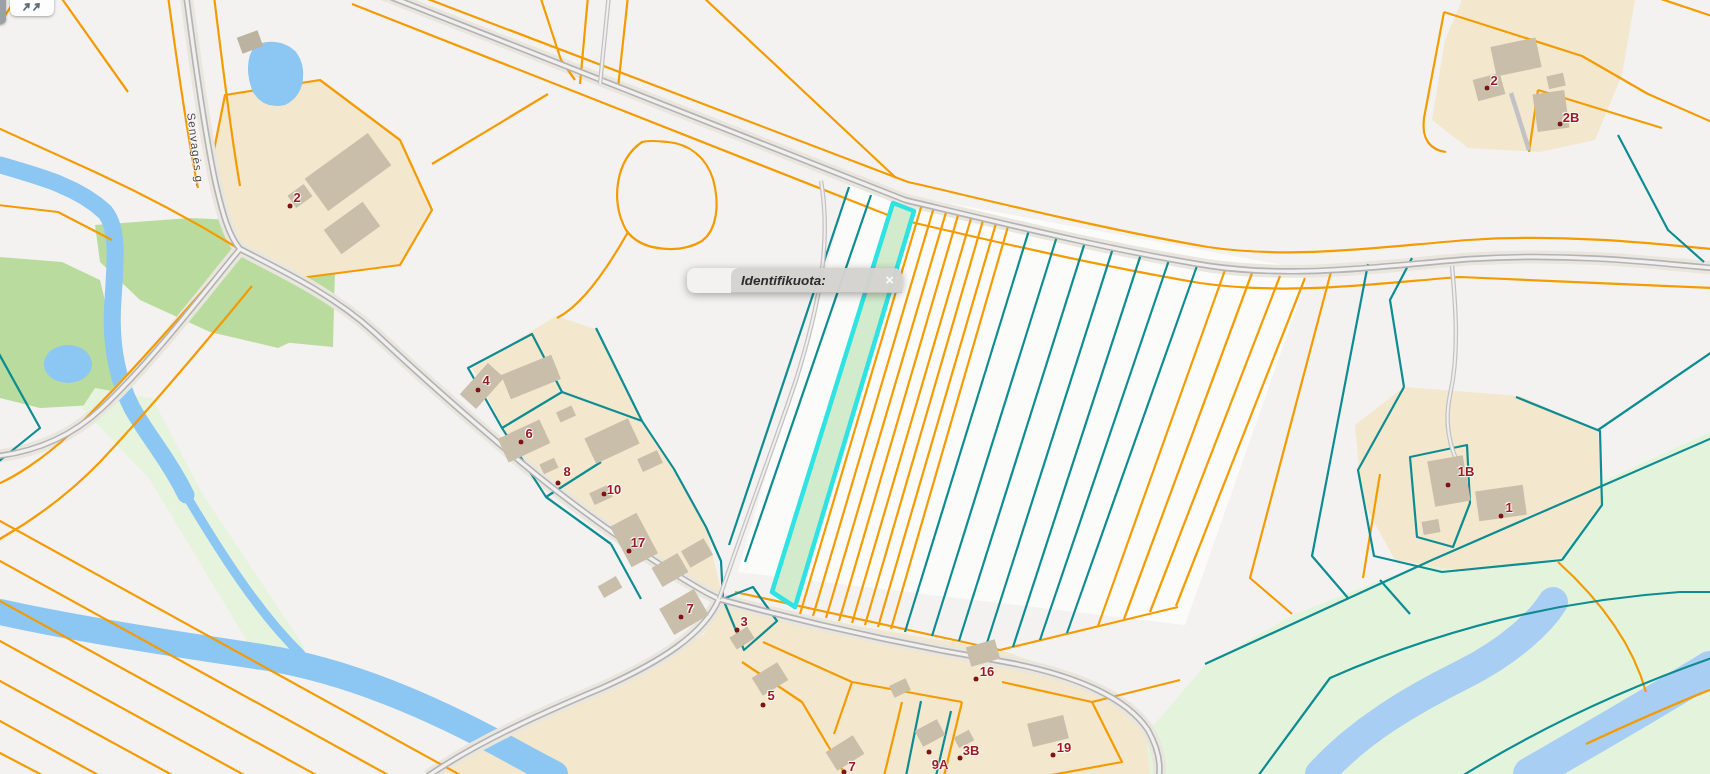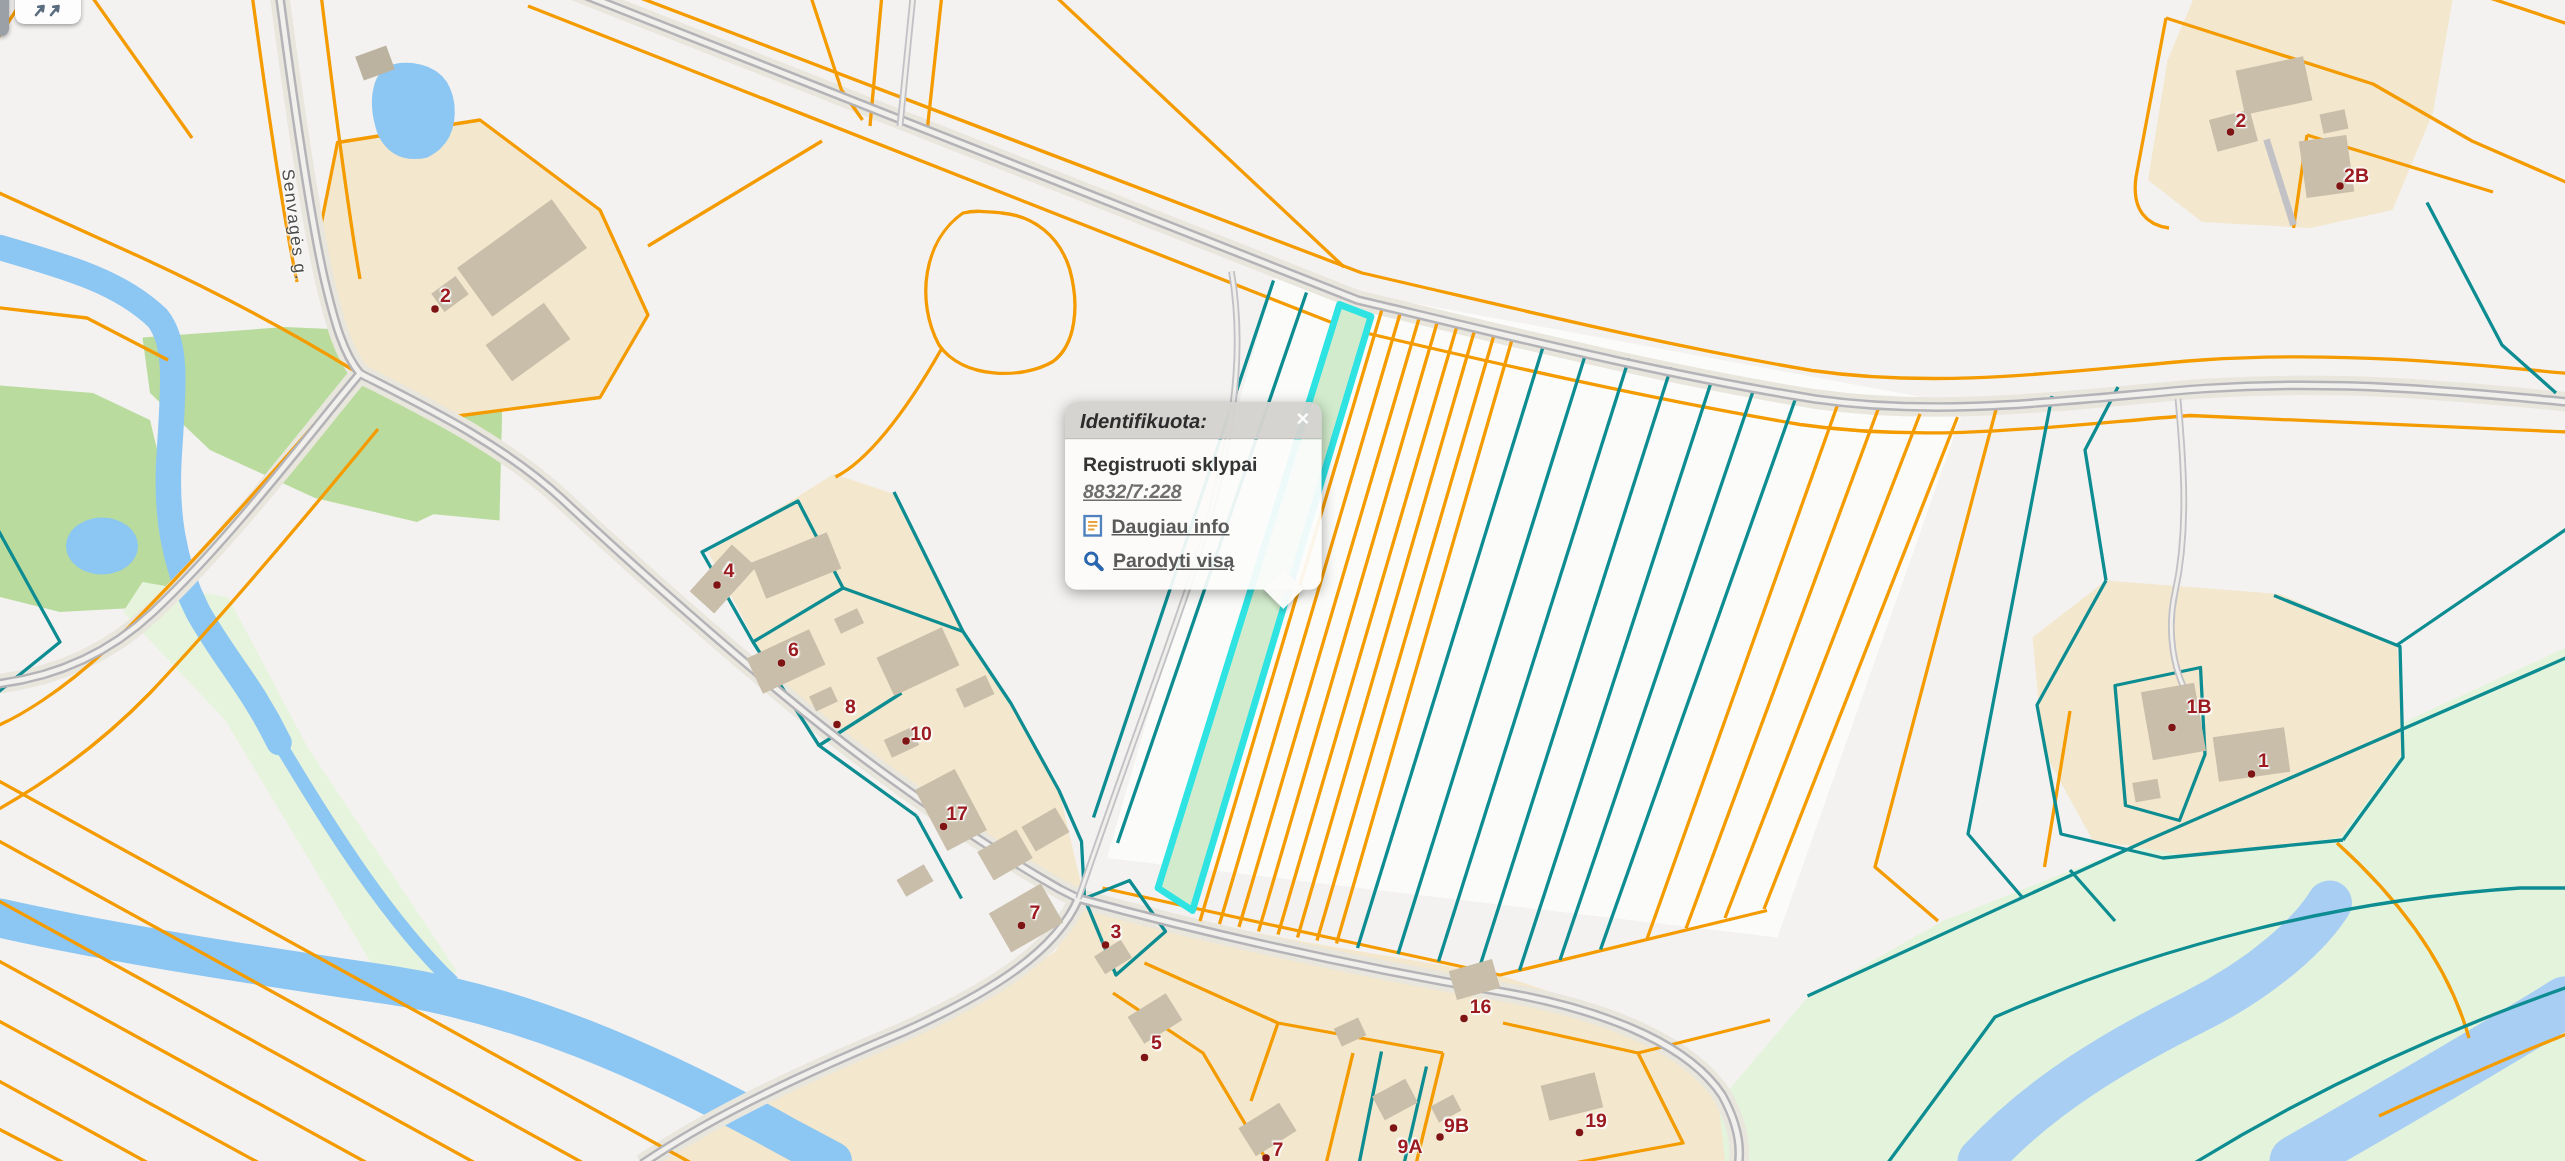--- a/index.html
+++ b/index.html
@@ -18,22 +18,22 @@
           transform:rotate(83deg);font-size:11.5px;color:#4c4c4c;letter-spacing:1px;
           text-shadow:0 0 2px #fff,0 0 2px #fff,1px 1px 1px #fff;}
   
   .tool-ghost{position:absolute;left:-6px;top:-10px;width:12px;height:34px;
               background:#9aa0a6;border-radius:5px;box-shadow:0 1px 3px rgba(0,0,0,.35);}
   .tool-btn{position:absolute;left:10px;top:-10px;width:44px;height:26px;
             background:#fdfdfd;border-radius:6px;box-shadow:0 1px 3px rgba(0,0,0,.35);
             display:flex;align-items:flex-end;justify-content:center;cursor:pointer;}
   .tool-btn svg{margin-bottom:3px;}
   
-  .popup{position:absolute;left:710px;top:268px;width:171px;border-radius:8px;
-         box-shadow:0 2px 9px rgba(0,0,0,.35);font-size:13px;}
+  .popup{position:absolute;left:687px;top:268px;width:171px;border-radius:8px;
+         box-shadow:0 2px 9px rgba(0,0,0,.35);font-size:13px;padding-left:44px;}
   .popup-header{background:rgba(213,211,208,.97);border-radius:8px 8px 0 0;
                 padding:5px 10px 4px;position:relative;border-bottom:1px solid #c2c0bd;}
   .popup-title{font-style:italic;font-weight:bold;color:#2c2c2c;font-size:13.5px;}
   .popup-close{position:absolute;right:8px;top:3px;color:#fafafa;font-size:15px;
                font-weight:bold;cursor:pointer;line-height:18px;}
   .popup-body{background:rgba(252,252,251,.93);border-radius:0 0 8px 8px;
               padding:9px 12px 12px;position:relative;}
   .popup-section{font-weight:bold;color:#333;}
   .popup-id{display:inline-block;margin-top:3px;font-style:italic;font-weight:bold;
             color:#6e6e6e;text-decoration:underline;cursor:pointer;}
@@ -247,21 +247,21 @@
 <div class="plabel" style="left:486px;top:380px">4</div>
 <div class="plabel" style="left:529px;top:433px">6</div>
 <div class="plabel" style="left:567px;top:471px">8</div>
 <div class="plabel" style="left:614px;top:489px">10</div>
 <div class="plabel" style="left:638px;top:542px">17</div>
 <div class="plabel" style="left:690px;top:608px">7</div>
 <div class="plabel" style="left:744px;top:621px">3</div>
 <div class="plabel" style="left:771px;top:695px">5</div>
 <div class="plabel" style="left:852px;top:766px">7</div>
 <div class="plabel" style="left:940px;top:764px">9A</div>
-<div class="plabel" style="left:971px;top:750px">9B</div>
+<div class="plabel" style="left:971px;top:750px">3B</div>
 <div class="plabel" style="left:987px;top:671px">16</div>
 <div class="plabel" style="left:1064px;top:747px">19</div>
 <div class="plabel" style="left:1494px;top:80px">2</div>
 <div class="plabel" style="left:1571px;top:117px">2B</div>
 <div class="plabel" style="left:1466px;top:471px">1B</div>
 <div class="plabel" style="left:1509px;top:507px">1</div>
 
 <div class="pdot" style="left:290px;top:206px"></div>
 <div class="pdot" style="left:478px;top:390px"></div>
 <div class="pdot" style="left:521px;top:442px"></div>
@@ -291,36 +291,15 @@
       <path d="M 12,9 L 17,3 M 17,3 L 13.5,3.5 M 17,3 L 16.5,6.5"></path>
     </g>
   </svg>
 </div>
 
 <div class="popup">
   <div class="popup-header">
     <span class="popup-title">Identifikuota:</span>
     <span class="popup-close">×</span>
   </div>
-  <div class="popup-body">
-    <div class="popup-section">Registruoti sklypai</div>
-    <a class="popup-id">8832/7:228</a>
-    <div class="popup-link-row">
-      <svg width="13" height="15" viewBox="0 0 13 15">
-        <rect x="1" y="1" width="11" height="13" fill="#ffffff" stroke="#4f81bd" stroke-width="1.6"></rect>
-        <line x1="3.4" y1="5" x2="9.6" y2="5" stroke="#e8a33d" stroke-width="1.4"></line>
-        <line x1="3.4" y1="7.5" x2="9.6" y2="7.5" stroke="#e8a33d" stroke-width="1.4"></line>
-        <line x1="3.4" y1="10" x2="7.6" y2="10" stroke="#e8a33d" stroke-width="1.4"></line>
-      </svg>
-      <a class="popup-link">Daugiau info</a>
-    </div>
-    <div class="popup-link-row">
-      <svg width="14" height="14" viewBox="0 0 14 14">
-        <circle cx="5.5" cy="5.5" r="3.8" fill="none" stroke="#2a66ae" stroke-width="2"></circle>
-        <line x1="8.5" y1="8.5" x2="12.5" y2="12.5" stroke="#2a66ae" stroke-width="2.6" stroke-linecap="round"></line>
-      </svg>
-      <a class="popup-link">Parodyti visą</a>
-    </div>
-    <div class="popup-diamond"></div>
-  </div>
 </div>
 
 </div>
 
 </body></html>

